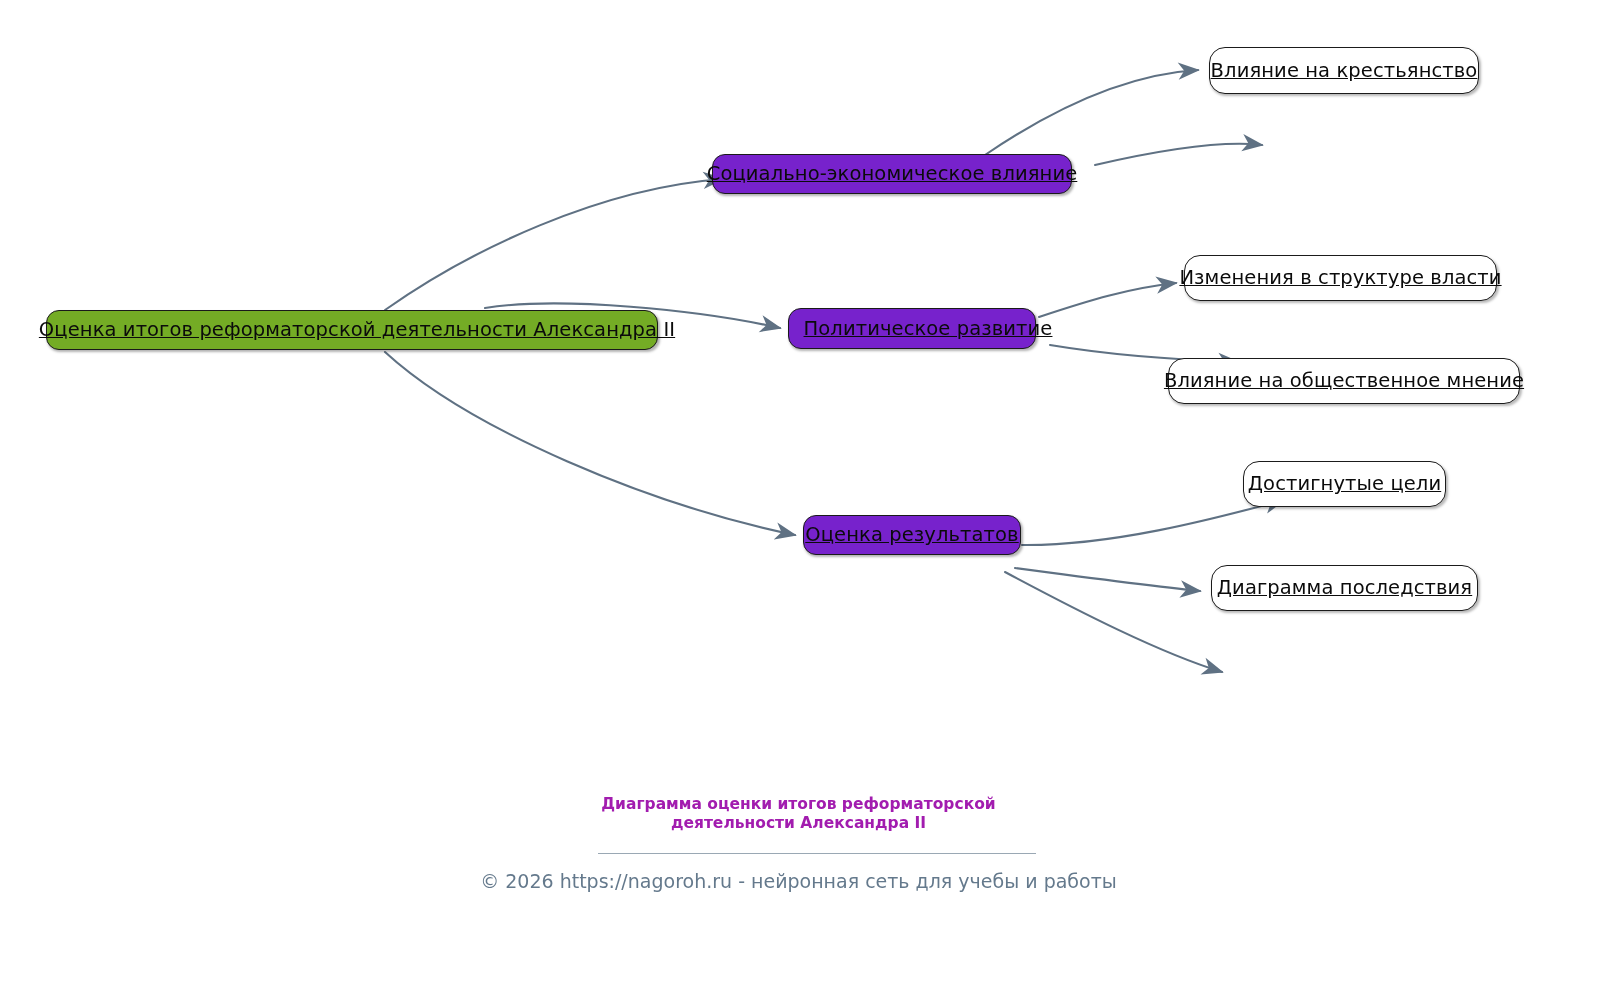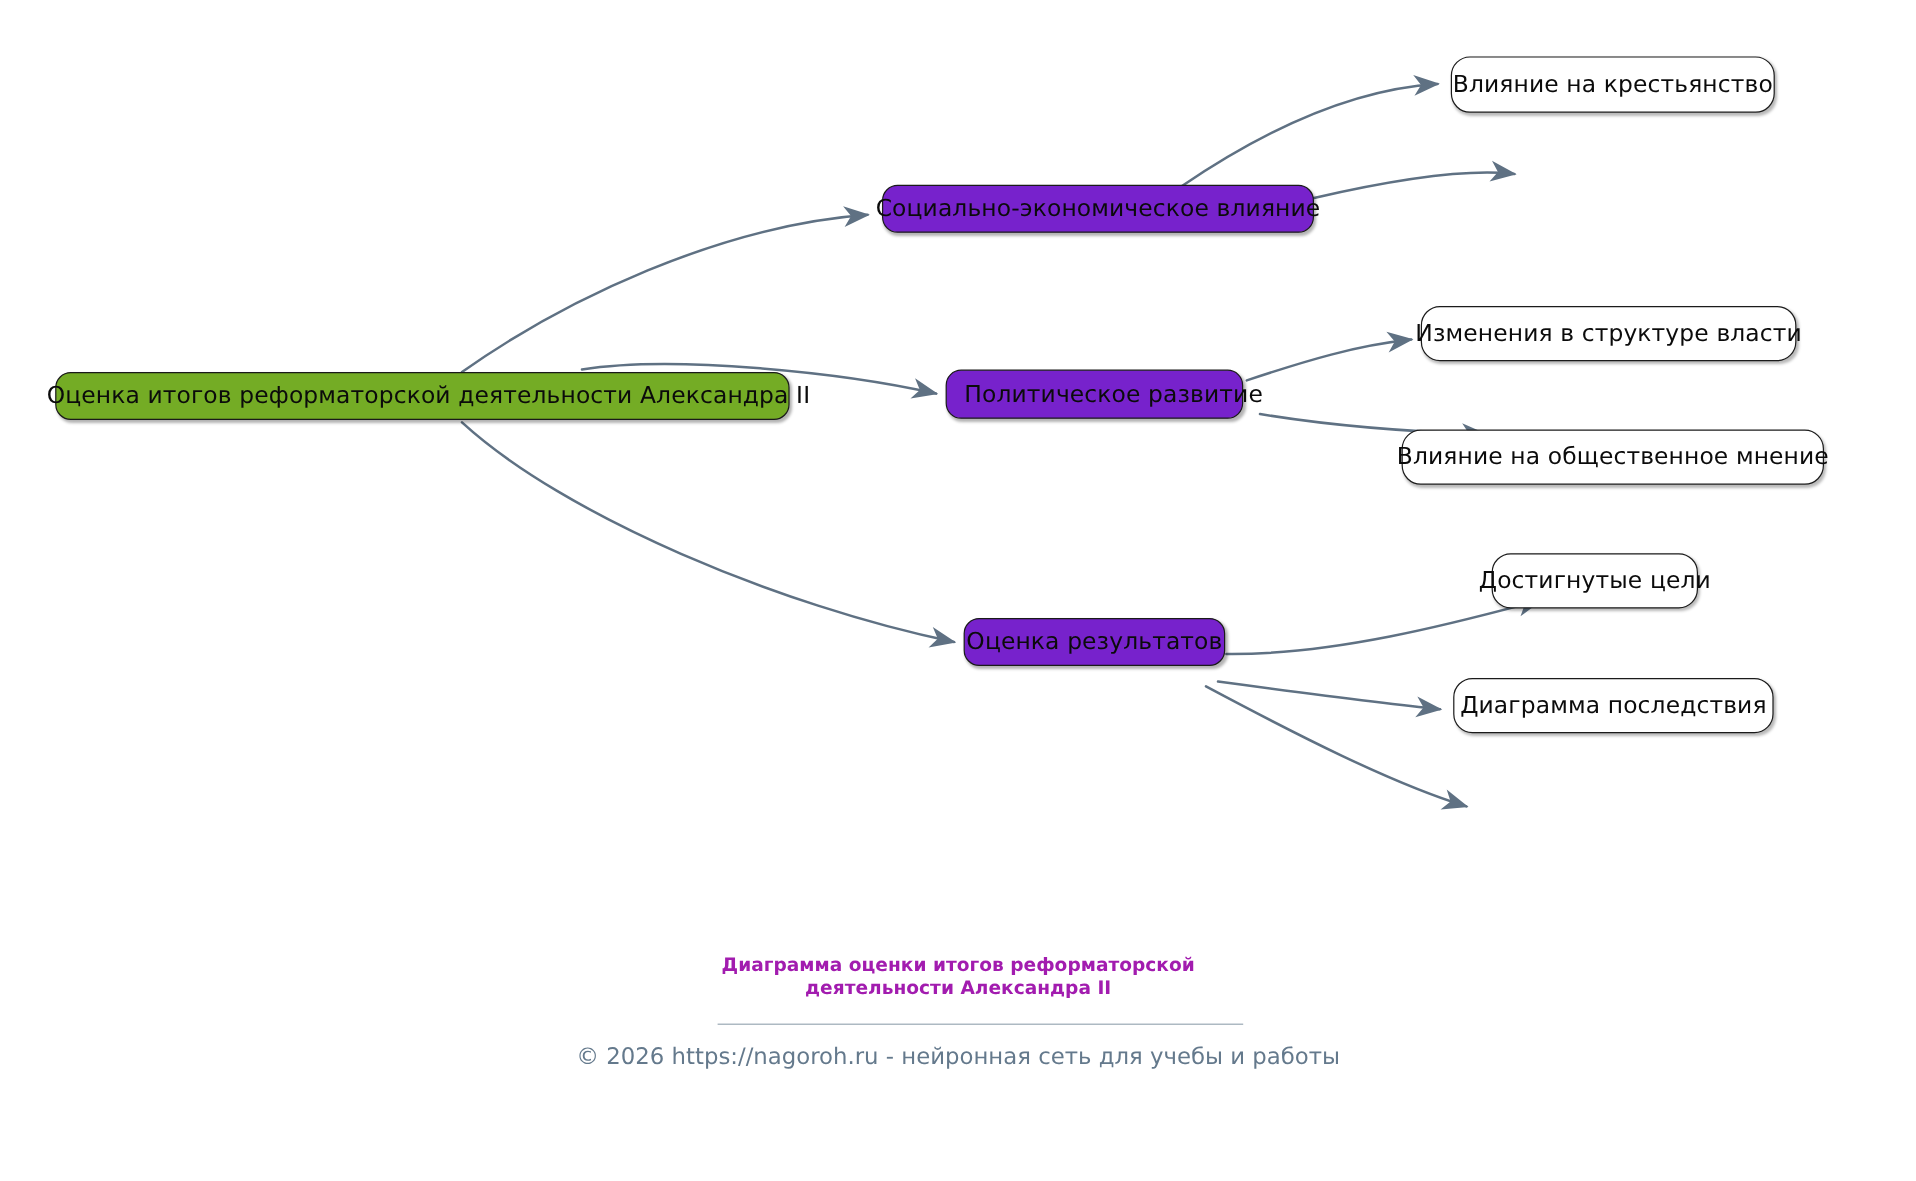--- a/index.html
+++ b/index.html
@@ -36,20 +36,21 @@
     position: absolute;
     box-sizing: border-box;
     display: flex;
     align-items: center;
     justify-content: center;
     white-space: nowrap;
     border-radius: 13px;
     font-size: 19.5px;
     line-height: 1;
     letter-spacing: 0.1px;
+    text-decoration: underline;
   }
 
   .node-root {
     background: #74ac25;
     border: 1.6px solid #1a1a1a;
     color: #0b0b0b;
     box-shadow: 1.5px 2px 2.5px rgba(0,0,0,0.30);
   }
 
   .node-branch {
@@ -128,21 +129,21 @@
       <path d="M 1022,545 C 1110,546 1210,520 1284,500" marker-end="url(#arrow)"></path>
       <path d="M 1015,568 C 1090,578 1150,586 1200,591" marker-end="url(#arrow)"></path>
       <path d="M 1005,572 C 1080,612 1160,653 1222,672" marker-end="url(#arrow)"></path>
     </g>
   </svg>
 
   <div class="node node-root" style="left:46px; top:310px; width:612px; height:40px;padding-left:10px;">
     <span>Оценка итогов реформаторской деятельности Александра II</span>
   </div>
 
-  <div class="node node-branch" style="left:735px; top:154px; width:360px; height:40px;">
+  <div class="node node-branch" style="left:712px; top:154px; width:360px; height:40px;">
     <span>Социально-экономическое влияние</span>
   </div>
 
   <div class="node node-branch" style="left:788px; top:308px; width:248px; height:41px;padding-left:32px;">
     <span>Политическое развитие</span>
   </div>
 
   <div class="node node-branch" style="left:803px; top:515px; width:218px; height:40px;">
     <span>Оценка результатов</span>
   </div>
@@ -153,21 +154,21 @@
 
 
   <div class="node node-leaf" style="left:1184px; top:255px; width:313px; height:46px;">
     <span>Изменения в структуре власти</span>
   </div>
 
   <div class="node node-leaf" style="left:1168px; top:358px; width:352px; height:46px;">
     <span>Влияние на общественное мнение</span>
   </div>
 
-  <div class="node node-leaf" style="left:1243px; top:461px; width:172px; height:46px;">
+  <div class="node node-leaf" style="left:1243px; top:461px; width:203px; height:46px;">
     <span>Достигнутые цели</span>
   </div>
 
   <div class="node node-leaf" style="left:1211px; top:565px; width:267px; height:46px;">
     <span>Диаграмма последствия</span>
   </div>
 
 
   <div class="caption">
     <div>Диаграмма оценки итогов реформаторской</div>

